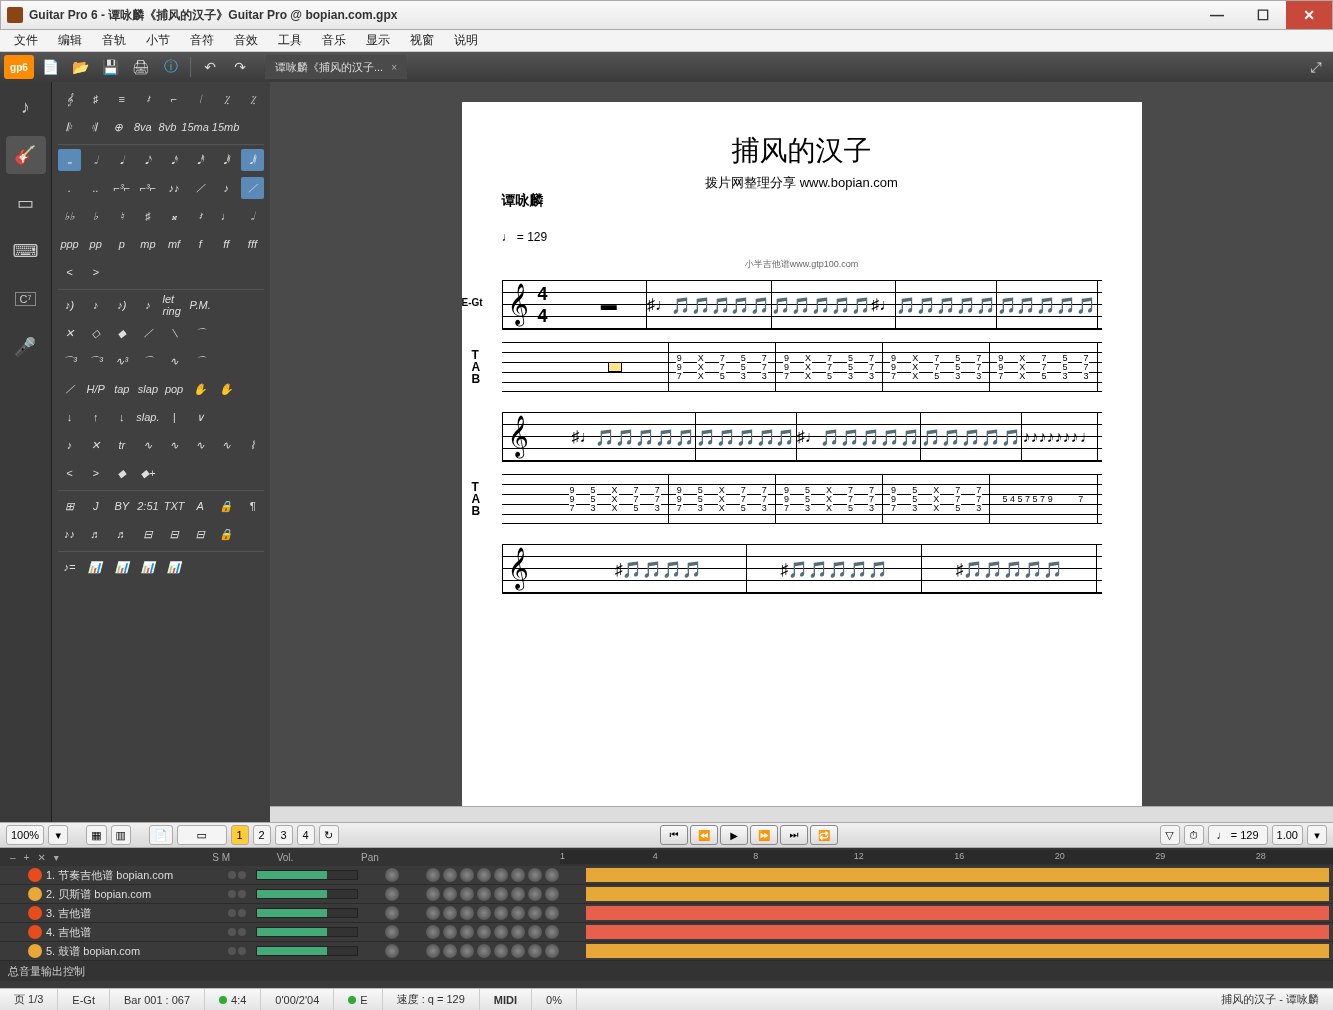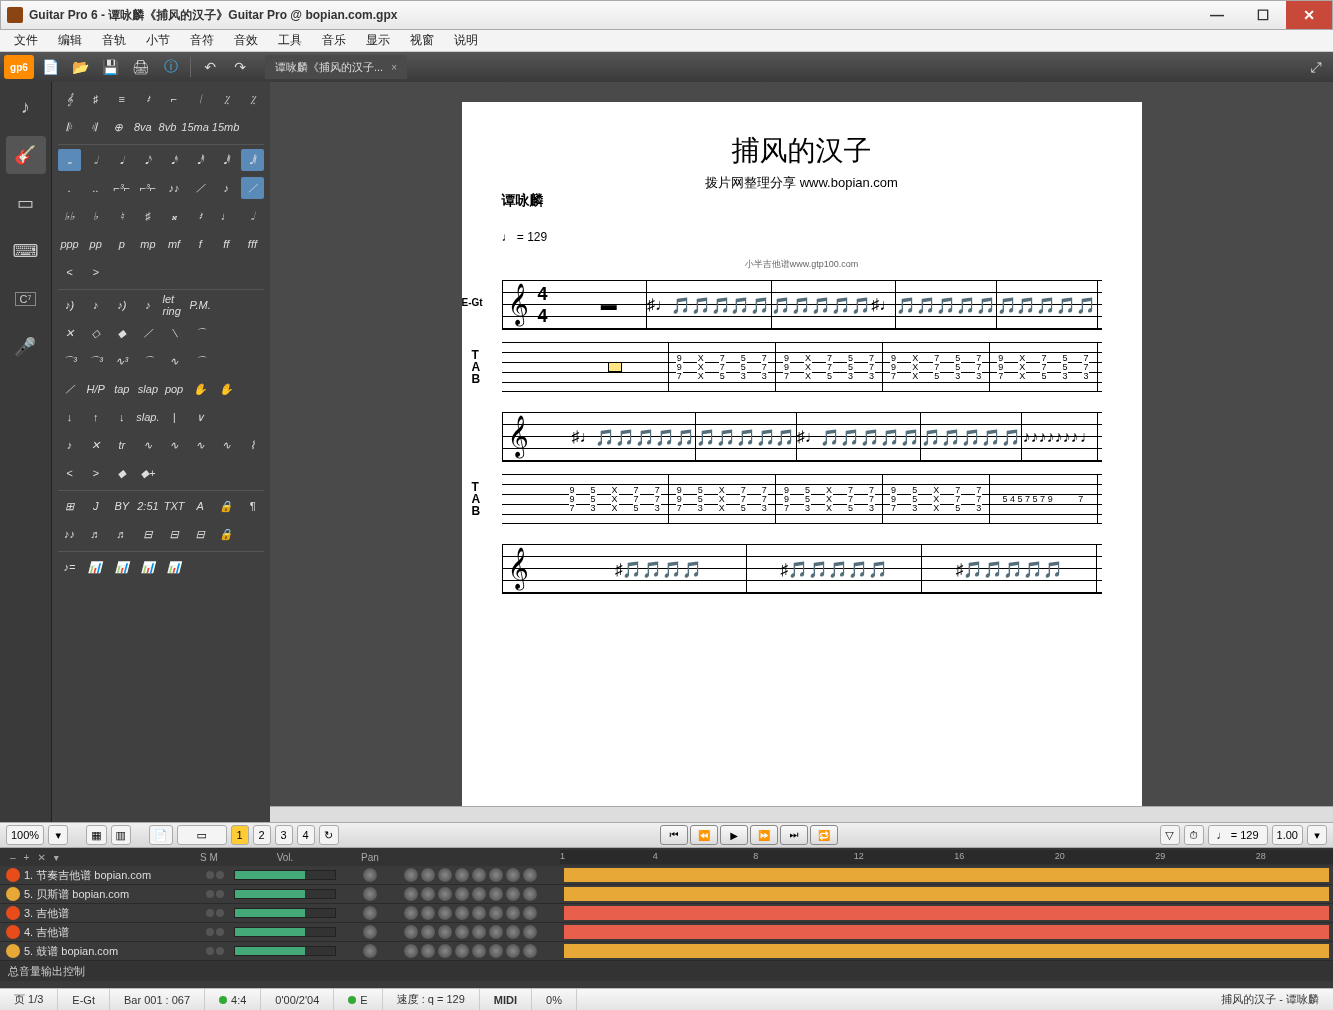--- a/index.html
+++ b/index.html
@@ -75,24 +75,24 @@
 .bottombar .bsep { width:10px; }
 .bottombar .pagebtn { min-width:18px; }
 .bottombar .pagebtn.active { background:#ffcc33; }
 .playbtns { display:flex; gap:2px; margin:0 auto; }
 .playbtns .pb { width:28px; height:20px; border:1px solid #888; background:linear-gradient(#fafafa,#ddd); border-radius:3px; display:flex; align-items:center; justify-content:center; font-size:10px; }
 
 
 .trackpanel { height:140px; background:#3a3a3a; display:flex; flex-direction:column; }
 .trackhead { height:18px; background:#333; display:flex; align-items:center; color:#aaa; font-size:10px; }
 .trackhead .th1 { width:200px; padding-left:10px; display:flex; gap:8px; }
-.trackhead .thsm { width:30px; text-align:left; }
+.trackhead .thsm { width:30px; text-align:right; }
 .trackhead .thvol { width:110px; text-align:center; }
 .trackhead .thpan { width:60px; text-align:center; }
-.trackrow { height:19px; display:flex; align-items:center; border-bottom:1px solid #2a2a2a; }
+.trackrow { height:19px; display:flex; align-items:center; border-bottom:1px solid #2a2a2a;padding-left:22px; }
 .trackrow .tname { width:200px; padding-left:6px; color:#ddd; font-size:11px; display:flex; align-items:center; gap:4px; }
 .trackrow .ticon { width:14px; height:14px; border-radius:50%; display:inline-block; }
 .trackrow .tsm { width:30px; display:flex; justify-content:center; gap:2px; }
 .trackrow .tsm .dot { width:8px; height:8px; border-radius:50%; background:#555; }
 .trackrow .tvol { width:110px; padding:0 4px; }
 .trackrow .tvol .bar { height:10px; background:linear-gradient(to right,#4a7,#4a7 70%,#333 70%); border:1px solid #222; }
 .trackrow .tpan { width:60px; display:flex; justify-content:center; }
 .trackrow .tpan .knob { width:14px; height:14px; border-radius:50%; background:radial-gradient(#888,#444); }
 .trackrow .tknobs { width:160px; display:flex; gap:3px; padding-left:4px; }
 .trackrow .tknobs .knob { width:14px; height:14px; border-radius:50%; background:radial-gradient(#888,#444); }
@@ -753,21 +753,21 @@
           <div class="knob"></div>
           <div class="knob"></div>
           <div class="knob"></div>
           <div class="knob"></div>
         </div>
     <div class="ttimeline" style="background:#e8a838"></div>
       </div>
       <div class="trackrow">
     <div class="tname">
           <span class="ticon" style="background:#e8a838"></span>
-          <span>5. 贝斯谱 bopian.com</span>
+          <span>2. 贝斯谱 bopian.com</span>
         </div>
     <div class="tsm">
           <span class="dot"></span>
           <span class="dot"></span>
         </div>
     <div class="tvol">
           <div class="bar"></div>
         </div>
     <div class="tpan">
           <div class="knob"></div>

